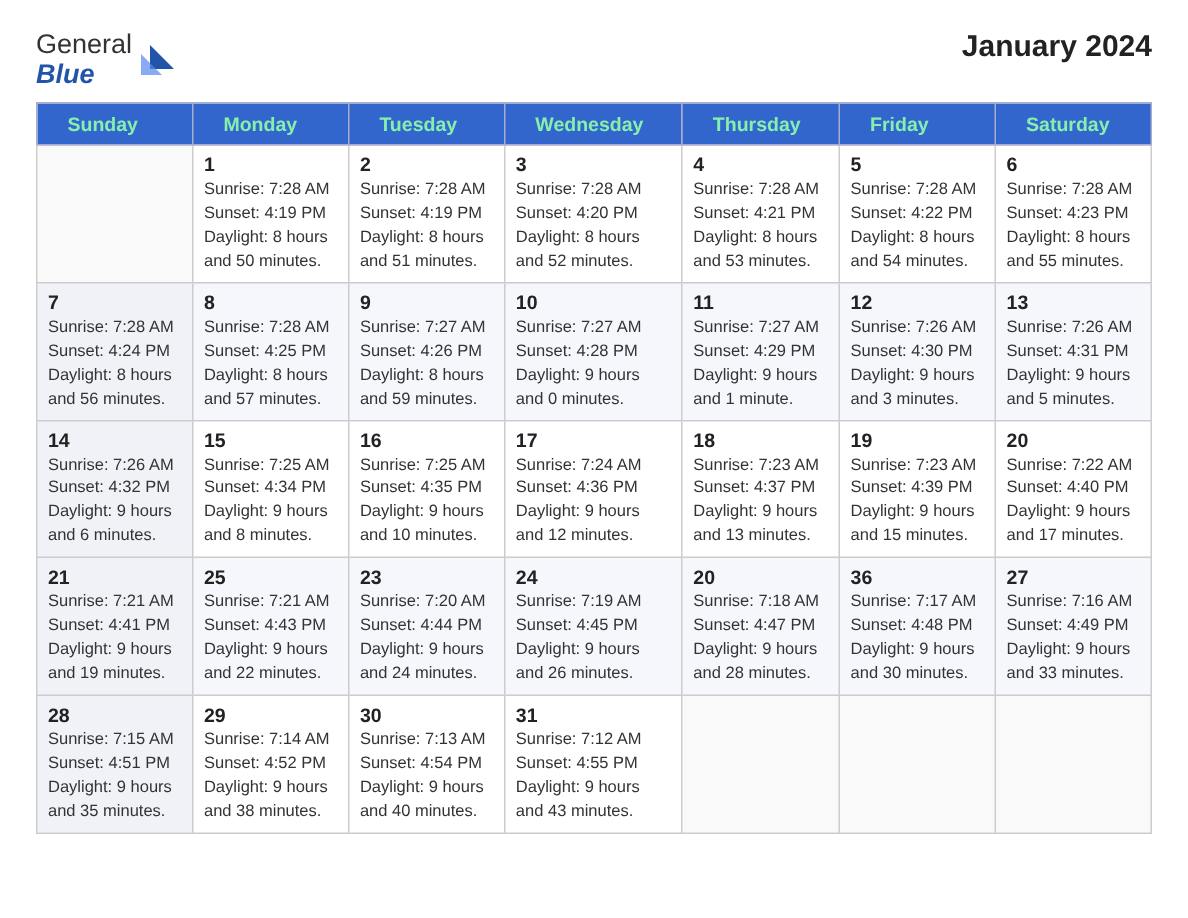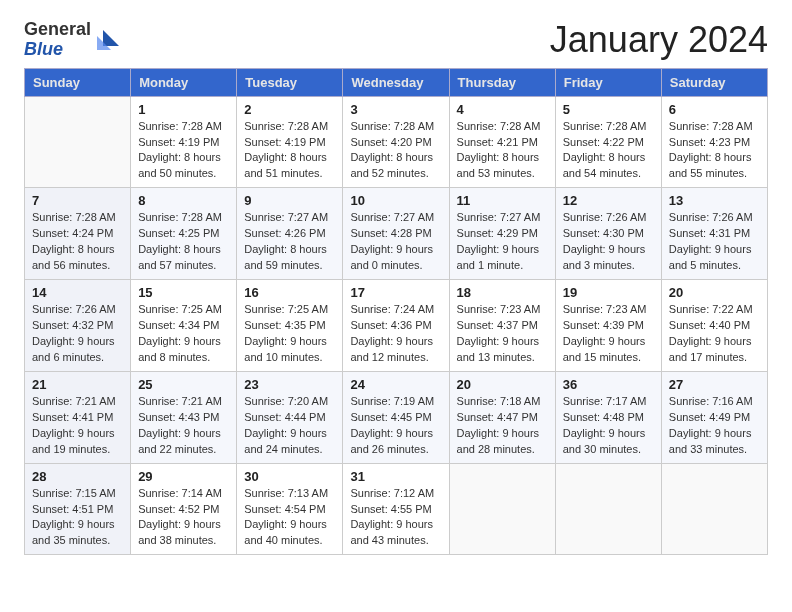--- a/index.html
+++ b/index.html
@@ -16,21 +16,21 @@
       justify-content: space-between;
       margin-bottom: 6px;
     }
     .logo {
       display: flex;
       align-items: center;
       gap: 0px;
     }
     .logo-text-general {
       font-size: 18px;
-      font-weight: bold;
+      font-weight: normal;
       color: #333;
       line-height: 1.1;
     }
     .logo-text-blue {
       font-size: 18px;
       font-weight: bold;
       color: #2255aa;
       line-height: 1.1;
       font-style: italic;
     }
@@ -45,43 +45,43 @@
       align-items: flex-start;
     }
     .logo-name-row {
       display: flex;
       align-items: center;
     }
     .title-block {
       text-align: right;
     }
     .main-title {
-      font-size: 36px;
-      font-weight: normal;
+      font-size: 20px;
+      font-weight: bold;
       color: #222;
       line-height: 1.1;
     }
     .subtitle {
       font-size: 15px;
       color: #444;
       margin-top: 2px;
     }
     .calendar-table {
       width: 100%;
       border-collapse: collapse;
       margin-top: 8px;
       font-size: 11.5px;
     }
     .calendar-table thead tr th {
       background: #3366cc;
-      color: #e5e5e5;
+      color: #86efac;
       font-weight: bold;
       font-size: 13px;
       text-align: left;
-      padding: 6px 8px;
+      padding: 6px 20px;
       border: 1px solid #aac;
     }
     .calendar-table tbody tr td {
       vertical-align: top;
       border: 1px solid #ccc;
       padding: 5px 7px;
       min-height: 80px;
       height: 90px;
       width: 13.28%;
       background: #fff;

